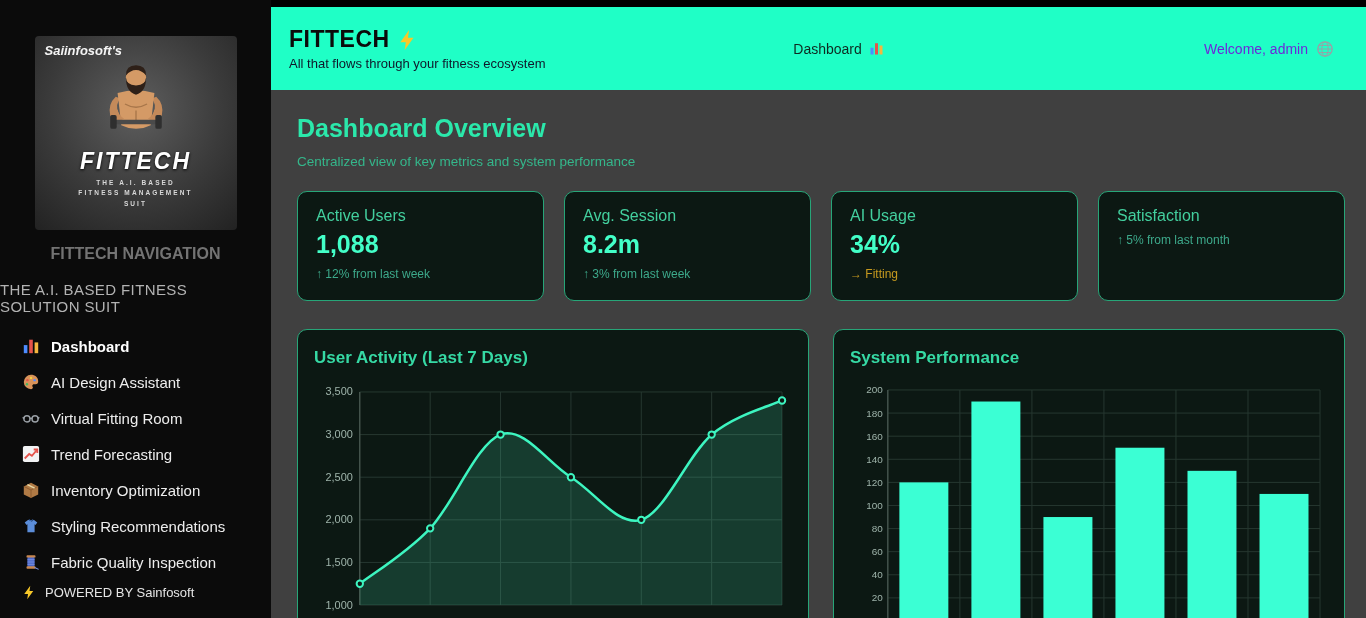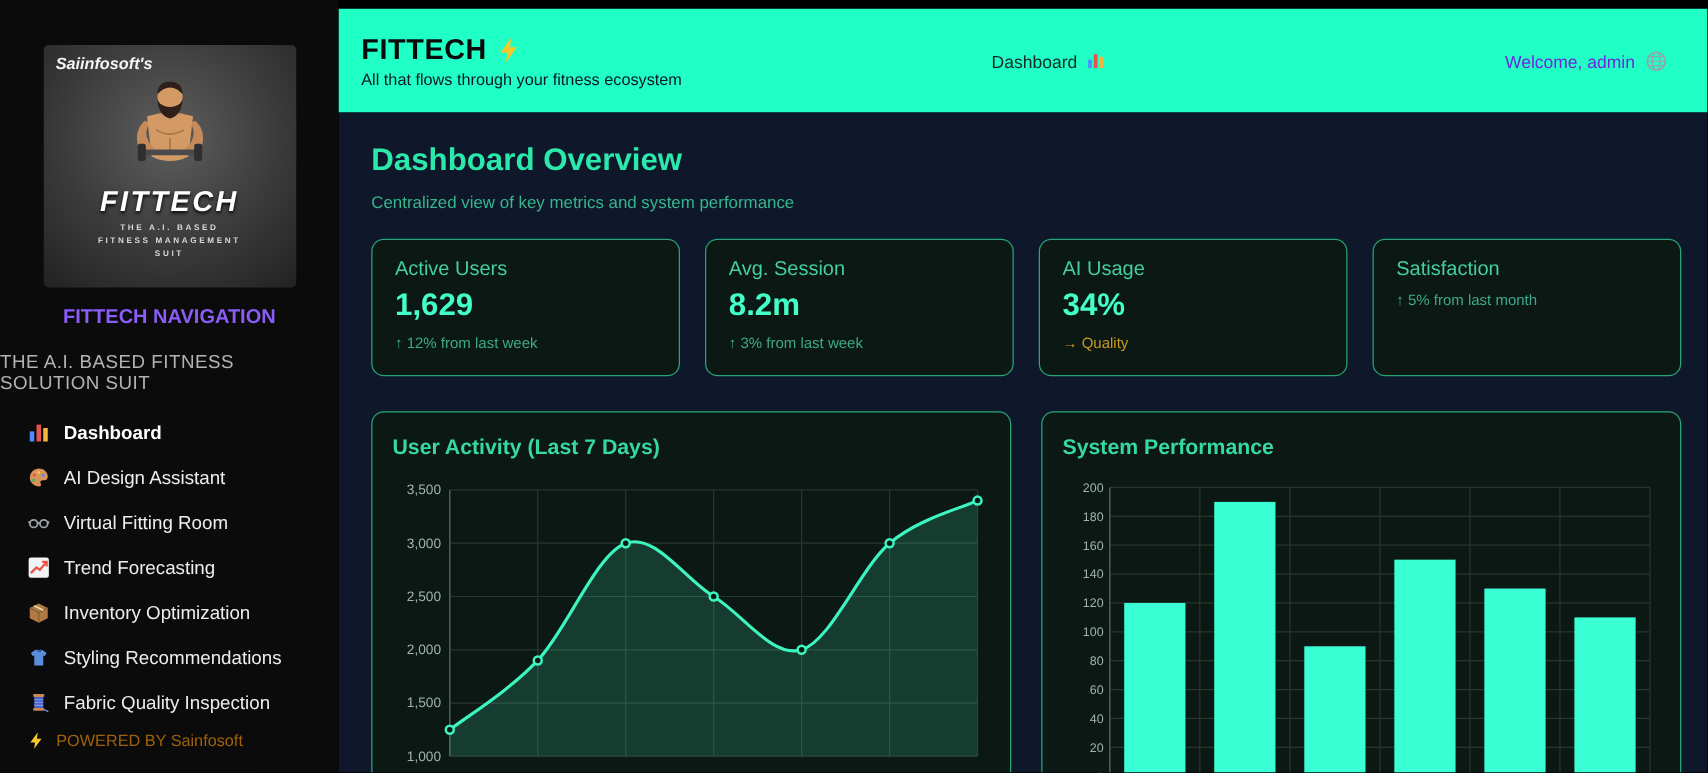--- a/index.html
+++ b/index.html
@@ -9,43 +9,43 @@
   
   .sidebar{width:271px;min-width:271px;background:#0b0b0b;display:flex;flex-direction:column;padding-top:36px;height:100%}
   .logo-card{width:202px;height:194px;margin:0 auto;border-radius:4px;position:relative;overflow:hidden;
     background:radial-gradient(circle at 50% 38%,#5e5e5e 0%,#3b3b3b 55%,#222 100%);
     display:flex;flex-direction:column;align-items:center}
   .logo-owner{position:absolute;top:7px;left:10px;color:#f4f4f4;font-size:13px;font-style:italic;font-weight:bold}
   .logo-fig{margin-top:22px;width:96px;height:92px}
   .logo-title{color:#fff;font-size:23px;font-weight:800;font-style:italic;letter-spacing:2px;margin-top:-2px;text-shadow:0 1px 3px #000}
   .logo-sub{margin-top:3px;text-align:center;color:#d8d8d8;font-size:6.5px;letter-spacing:2.1px;line-height:1.6;font-weight:bold}
   .logo-sub span{display:block}
-  .nav-title{color:#8b5cf6;text-align:center;font-size:16px;font-weight:bold;margin-top:15px}
+  .nav-title{color:#737373;text-align:center;font-size:16px;font-weight:bold;margin-top:15px}
   .nav-subtitle{color:#b3b3b3;text-align:left;font-size:15px;letter-spacing:.4px;margin-top:18px}
   nav{margin-top:13px}
   .nav-item{display:flex;align-items:center;gap:11px;padding:9px 22px;color:#ededed;font-size:15px;cursor:pointer}
   .nav-item.active .nav-label{font-weight:bold;color:#fff}
   .icon{display:inline-flex;width:18px;height:18px;flex:none}
   .icon svg{width:100%;height:100%}
   .icon.small{width:15px;height:15px}
   .icon.big{width:22px;height:22px}
-  .sidebar-footer{margin-top:auto;display:flex;align-items:center;gap:8px;padding:0 22px 18px;color:#a16207;font-size:13px}
+  .sidebar-footer{margin-top:auto;display:flex;align-items:center;gap:8px;padding:0 22px 18px;color:#e5e5e5;font-size:13px}
   .sidebar-footer .icon{width:15px;height:15px}
 
   
   .content{flex:1;display:flex;flex-direction:column;background:#000;padding-top:7px;min-width:0}
   .header{background:#1fffc6;height:83px;display:flex;align-items:center;padding:0 32px 0 18px}
   .header-left{flex:1.12;min-width:0}
   .brand-row{display:flex;align-items:center;gap:7px}
   .header-title{color:#0b0b0b;font-size:23px;font-weight:800;letter-spacing:.5px}
   .tagline{color:#0f172a;font-size:13px;margin-top:3px}
   .header-nav{display:flex;align-items:center;gap:7px;color:#0e2a21;font-size:14px;cursor:pointer}
   .header-right{flex:1;display:flex;justify-content:flex-end;align-items:center;gap:8px;color:#6d28d9;font-size:14px}
 
-  main{flex:1;background:#0f172a;padding:24px 21px 0 26px;overflow:hidden}
+  main{flex:1;background:#404040;padding:24px 21px 0 26px;overflow:hidden}
   .page-title{color:#2be8ab;font-size:25px;font-weight:bold}
   .page-subtitle{color:#34b78b;font-size:13.5px;margin-top:11px}
 
   .stats-grid{display:grid;grid-template-columns:repeat(4,1fr);gap:20px;margin-top:22px}
   .stat-card{background:#0c1813;border:1px solid #27a578;border-radius:10px;padding:15px 18px;height:110px}
   .stat-label{color:#43cf9e;font-size:16px}
   .stat-value{color:#43ffc8;font-size:25px;font-weight:bold;margin-top:5px}
   .stat-delta{font-size:12px;margin-top:8px}
   .stat-delta.up{color:#3da98b}
   .stat-delta.stable{color:#c79a1f}
@@ -213,32 +213,32 @@
       </div>
     </header>
 
     <main>
       <h2 class="page-title">Dashboard Overview</h2>
       <p class="page-subtitle">Centralized view of key metrics and system performance</p>
 
       <div id="stats" class="stats-grid">
           <div class="stat-card">
             <div class="stat-label">Active Users</div>
-            <div class="stat-value">1,629</div>
+            <div class="stat-value">1,088</div>
             <div class="stat-delta up">↑ 12% from last week</div>
           </div>
           <div class="stat-card">
             <div class="stat-label">Avg. Session</div>
             <div class="stat-value">8.2m</div>
             <div class="stat-delta up">↑ 3% from last week</div>
           </div>
           <div class="stat-card">
             <div class="stat-label">AI Usage</div>
             <div class="stat-value">34%</div>
-            <div class="stat-delta stable">→ Quality</div>
+            <div class="stat-delta stable">→ Fitting</div>
           </div>
           <div class="stat-card">
             <div class="stat-label">Satisfaction</div>
             <div class="stat-delta up">↑ 5% from last month</div>
           </div>
         </div>
 
       <div class="charts-grid">
         <section class="chart-card">
           <h3 class="chart-title">User Activity (Last 7 Days)</h3>

